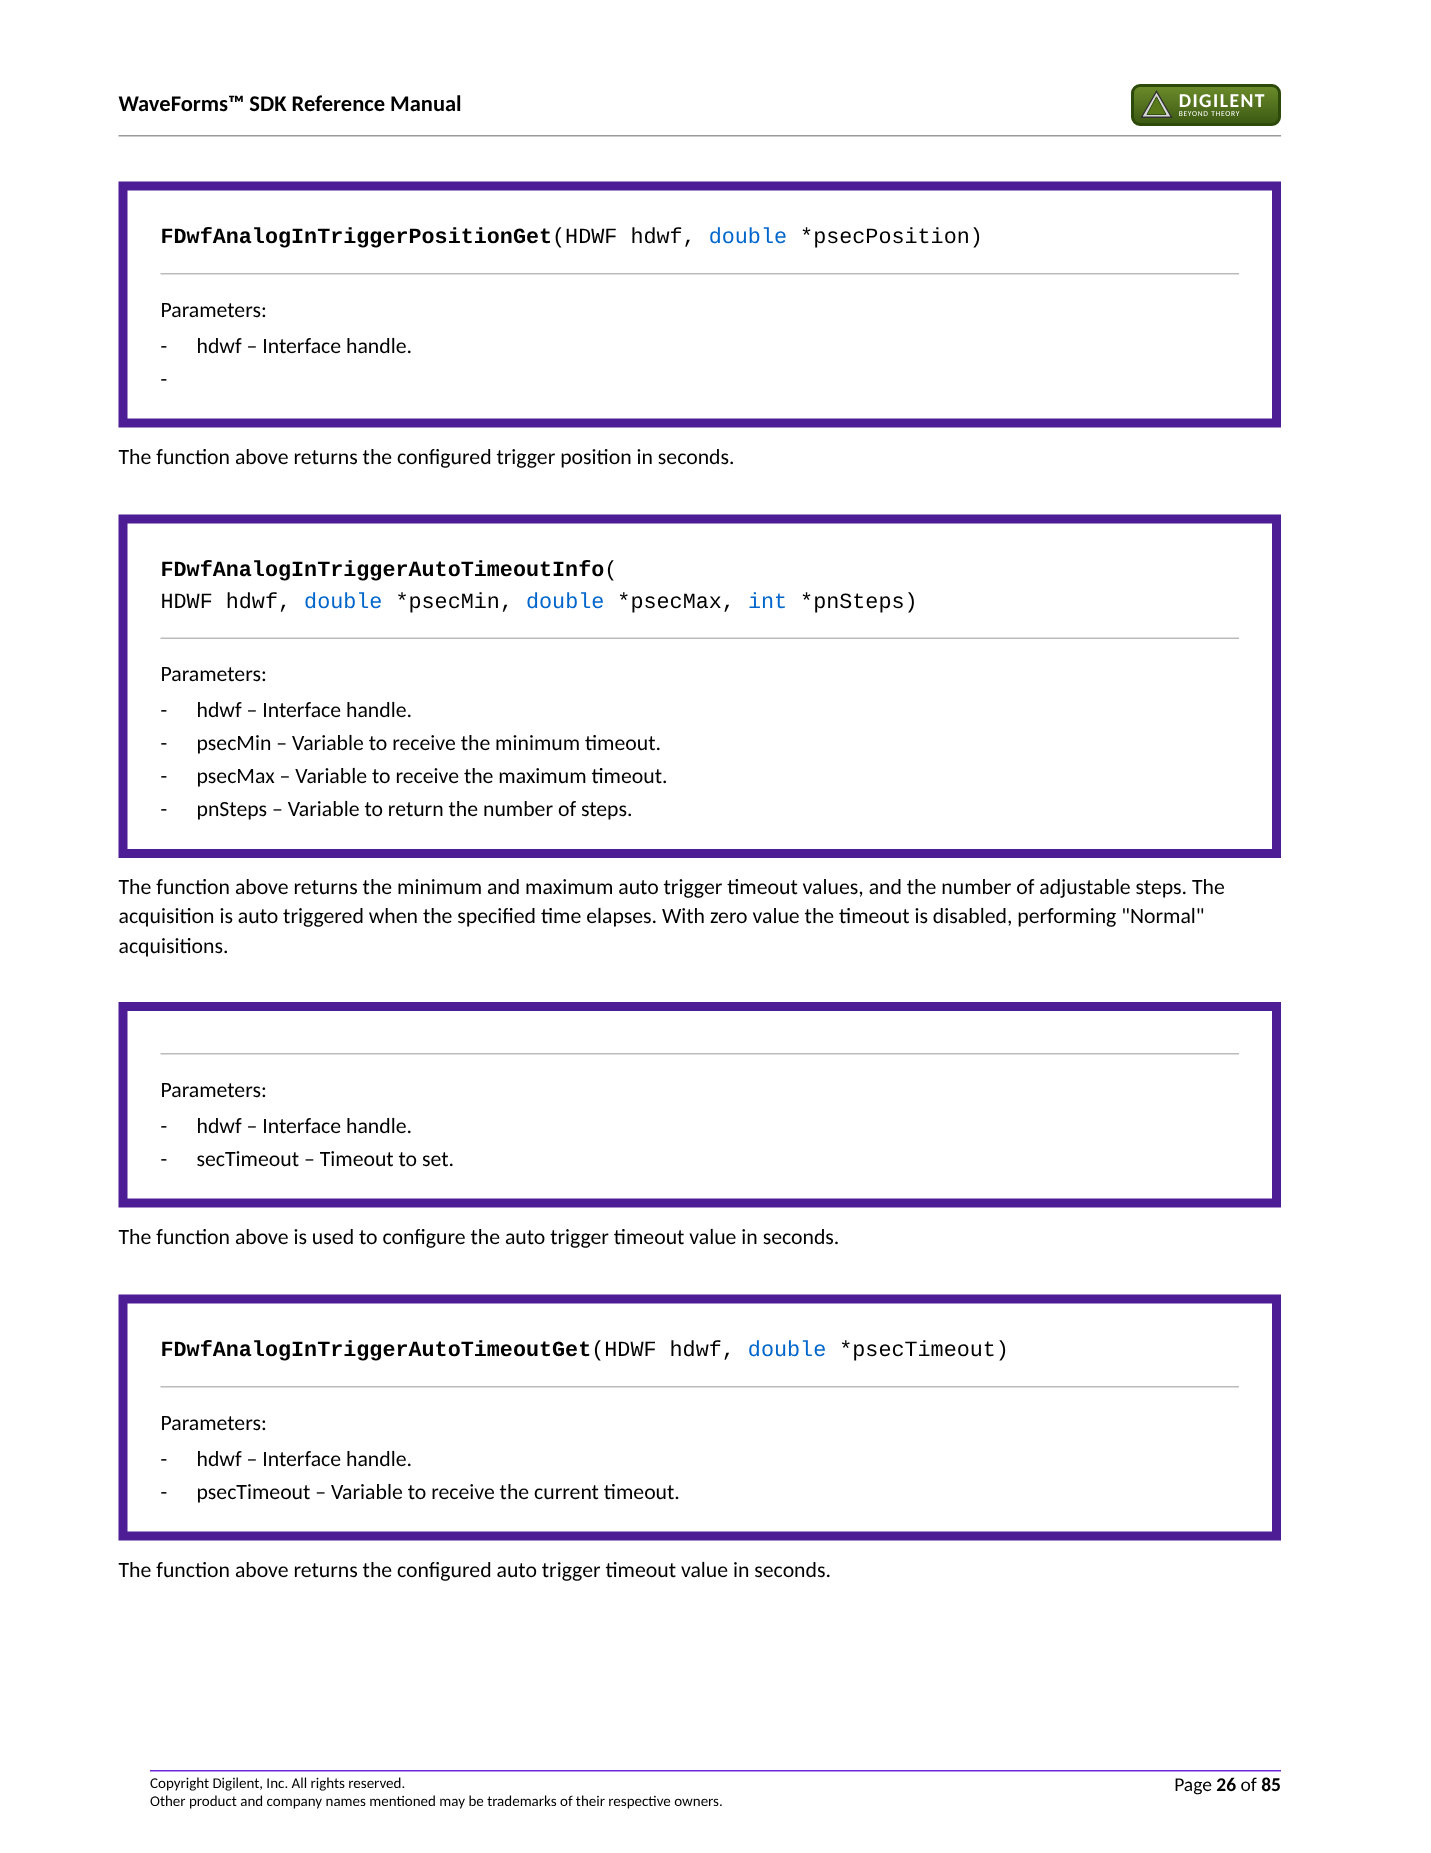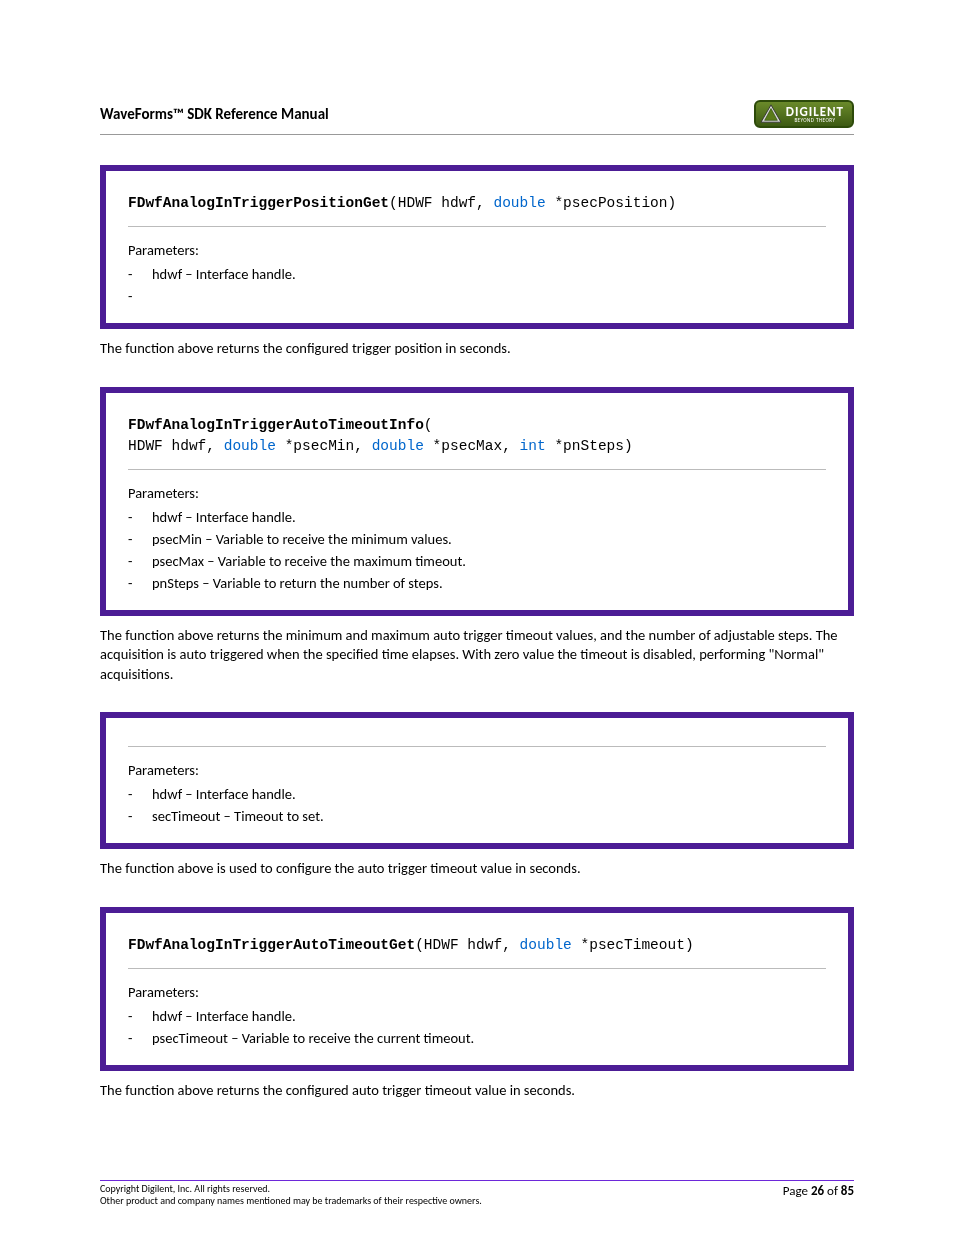--- a/index.html
+++ b/index.html
@@ -5,22 +5,21 @@
   * { box-sizing: border-box; margin: 0; padding: 0; }
   body {
     font-family: Calibri, "Segoe UI", Arial, sans-serif;
     background: #fff;
     width: 954px;
     height: 1235px;
     position: relative;
     color: #000;
   }
   .page {
-    padding: 56px 100px 40px 100px;
-    margin-top: 44px;
+    padding: 56px 100px 40px 79px;
   }
   .header {
     display: flex;
     justify-content: space-between;
     align-items: center;
     border-bottom: 1px solid #999;
     padding-bottom: 6px;
     margin-bottom: 30px;
   }
   .header-title {
@@ -28,21 +27,20 @@
     font-size: 15px;
   }
   .logo {
     display: flex;
     align-items: center;
     background: linear-gradient(#6a8a2a, #3d5a13);
     border: 2px solid #2d4a0a;
     border-radius: 6px;
     padding: 2px 8px 2px 4px;
     height: 28px;
-    text-align: center;
   }
   .logo-tri {
     width: 22px; height: 20px; margin-right: 4px;
     display:flex; align-items:center; justify-content:center;
   }
   .logo-text {
     color: #fff;
     font-weight: bold;
     font-size: 13px;
     letter-spacing: 1px;
@@ -147,21 +145,21 @@
         <div class="sig"><span class="fname">FDwfAnalogInTriggerAutoTimeoutInfo</span>(<br>HDWF hdwf, <span class="kw">double</span> *psecMin, <span class="kw">double</span> *psecMax, <span class="kw">int</span> *pnSteps)</div>
         <hr class="hr">
         <div class="params-label">Parameters:</div>
         <ul class="param-list">
           <li>
             <span class="dash">-</span>
             <span>hdwf – Interface handle.</span>
           </li>
           <li>
             <span class="dash">-</span>
-            <span>psecMin – Variable to receive the minimum values.</span>
+            <span>psecMin – Variable to receive the minimum timeout.</span>
           </li>
           <li>
             <span class="dash">-</span>
             <span>psecMax – Variable to receive the maximum timeout.</span>
           </li>
           <li>
             <span class="dash">-</span>
             <span>pnSteps – Variable to return the number of steps.</span>
           </li>
         </ul>

